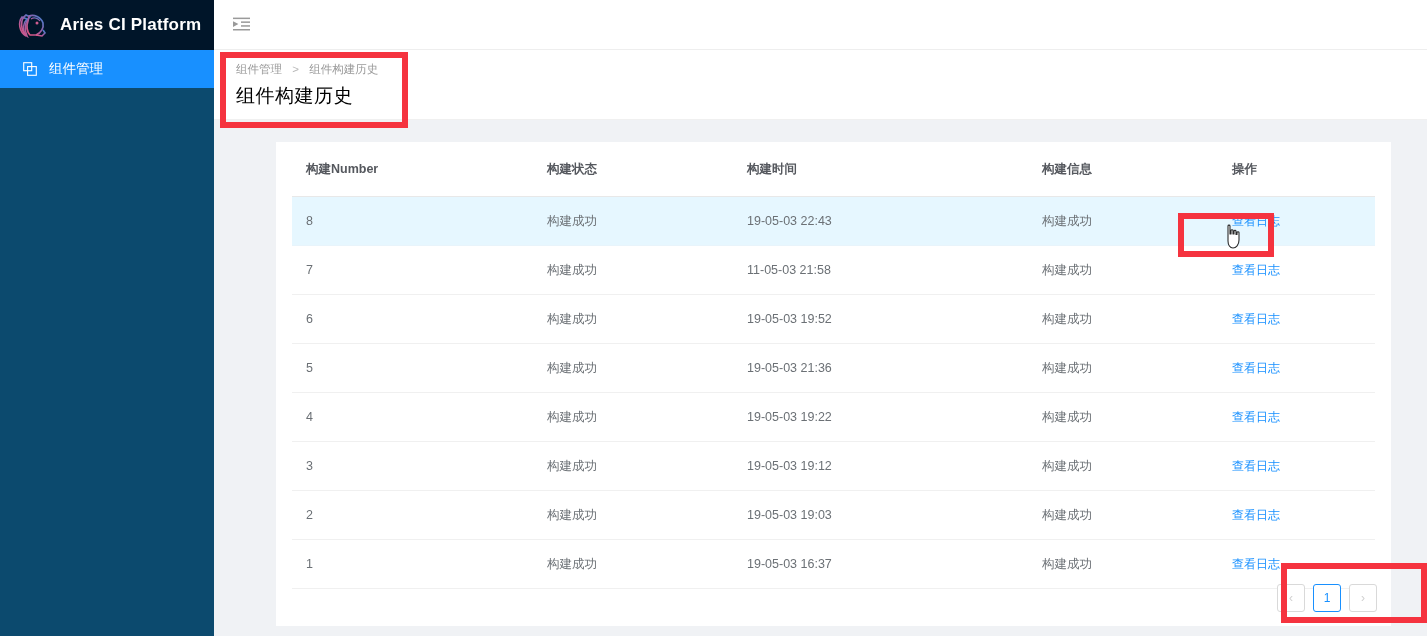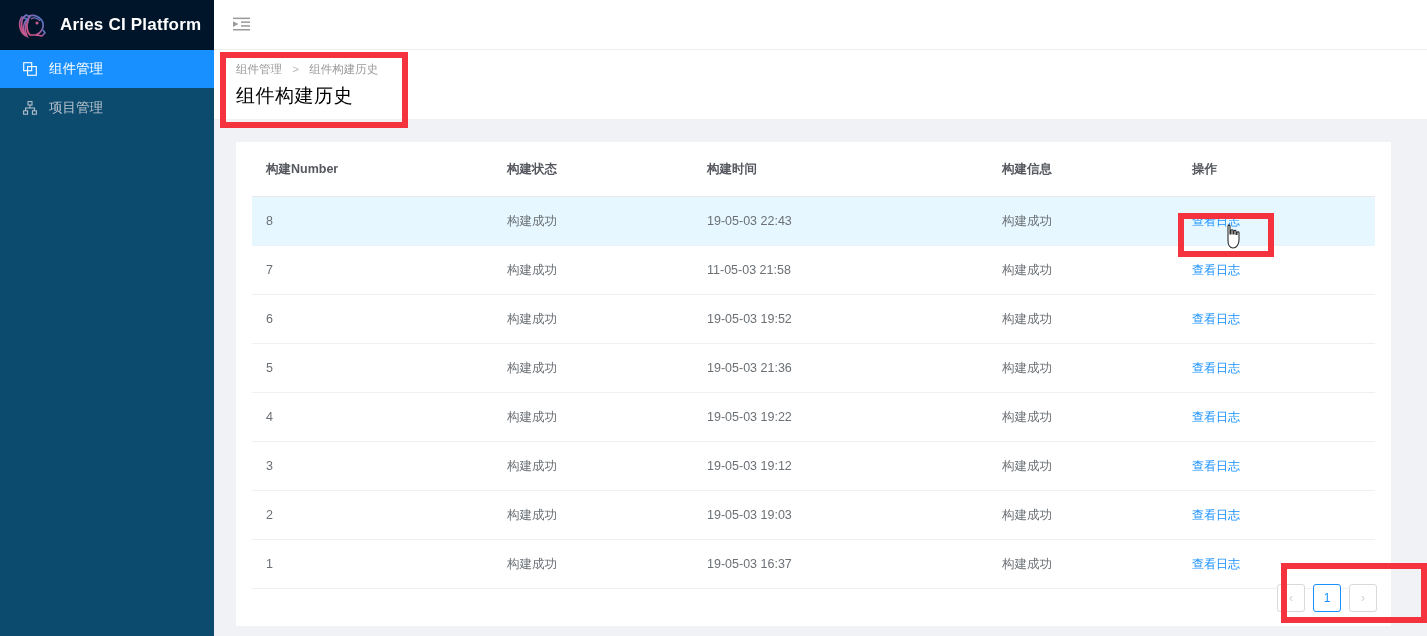--- a/index.html
+++ b/index.html
@@ -121,20 +121,21 @@
     font-size: 19px;
     color: #000000;
     line-height: 1;
     letter-spacing: 0.5px;
   }
 
   .content {
     flex: 1 1 auto;
     padding: 22px 36px 9px 22px;
     overflow: hidden;
+    margin-left: 40px;
   }
   .card {
     background: #ffffff;
     min-height: 484px;
     height: 484px;
     padding: 0 16px;
     position: relative;
   }
 
   table.tbl {
@@ -250,31 +251,20 @@
           <svg width="14" height="14" viewBox="0 0 14 14">
             <rect x="0.7" y="0.7" width="8" height="8" fill="none" stroke="#ffffff" stroke-width="1.1"></rect>
             <rect x="4.6" y="4.6" width="8.7" height="8.7" fill="none" stroke="#ffffff" stroke-width="1.1"></rect>
           </svg>
         </span>
         <span class="mi-label">组件管理</span>
       </div>
 
       <div class="menu-gap"></div>
 
-      <div class="menu-item">
-        <span class="mi-icon">
-          <svg width="14" height="14" viewBox="0 0 14 14">
-            <rect x="5" y="0.6" width="4" height="3.4" fill="none" stroke="#b9c3cd" stroke-width="1.05"></rect>
-            <rect x="0.6" y="9.8" width="4" height="3.4" fill="none" stroke="#b9c3cd" stroke-width="1.05"></rect>
-            <rect x="9.4" y="9.8" width="4" height="3.4" fill="none" stroke="#b9c3cd" stroke-width="1.05"></rect>
-            <path d="M7 4 L7 7 M2.6 9.8 L2.6 7 L11.4 7 L11.4 9.8" fill="none" stroke="#b9c3cd" stroke-width="1.05"></path>
-          </svg>
-        </span>
-        <span class="mi-label">项目管理</span>
-      </div>
     </nav>
   </aside>
 
   <div class="right">
 
     <header class="topbar">
       <div class="fold-btn">
         <svg width="17" height="15" viewBox="0 0 17 15">
           <rect x="0" y="0.6" width="17" height="1.5" fill="#9a9a9a"></rect>
           <rect x="8" y="4.4" width="9" height="1.5" fill="#9a9a9a"></rect>

